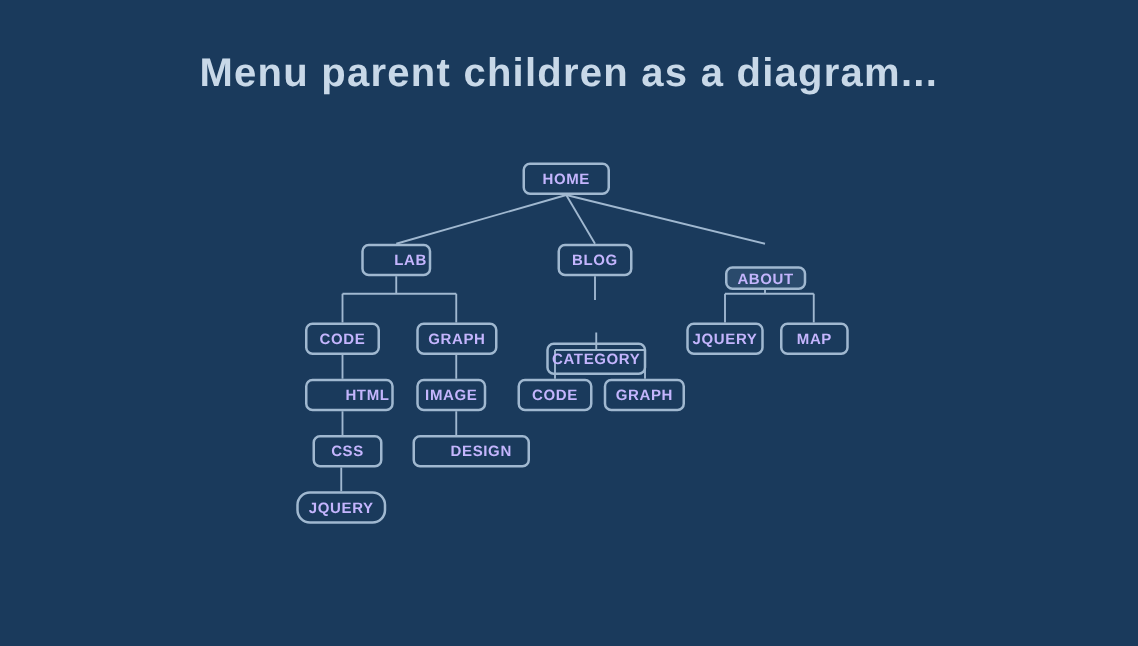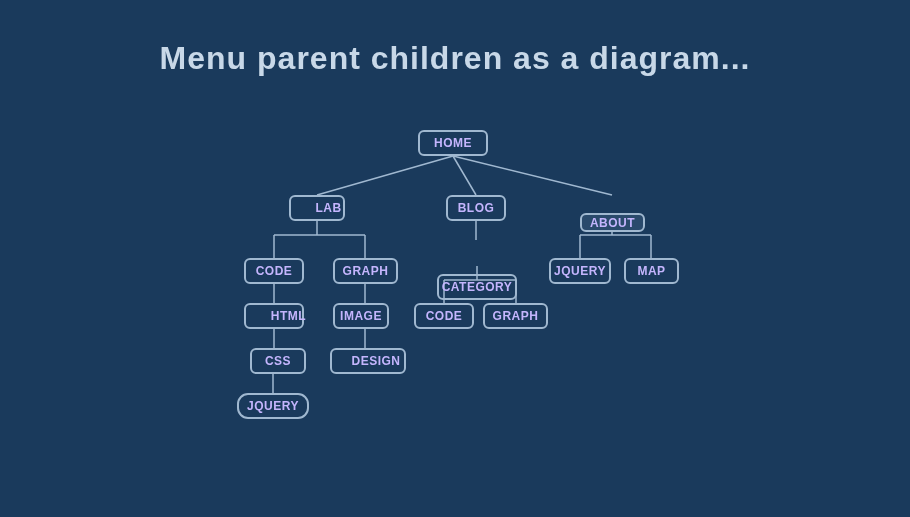--- a/index.html
+++ b/index.html
@@ -63,31 +63,31 @@
     #node-code-lab { left: 244px; top: 148px; width: 60px; height: 26px; }
     
     #node-graph-lab { left: 333px; top: 148px; width: 65px; height: 26px; }
     
     #node-category { left: 437px; top: 130px; width: 80px; height: 26px; margin-top: 34px; }
     
     #node-vcard { left: 549px; top: 148px; width: 62px; height: 26px; }
     
     #node-map { left: 624px; top: 148px; width: 55px; height: 26px; }
     
-    #node-html { left: 244px; top: 193px; width: 60px; height: 26px; padding-left: 29px; }
+    #node-html { left: 244px; top: 193px; width: 71px; height: 26px; padding-left: 29px; }
     
     #node-image { left: 333px; top: 193px; width: 56px; height: 26px; }
     
     #node-code-cat { left: 414px; top: 193px; width: 60px; height: 26px; }
     
     #node-graph-cat { left: 483px; top: 193px; width: 65px; height: 26px; }
     
     #node-css { left: 250px; top: 238px; width: 56px; height: 26px; }
     
-    #node-design { left: 330px; top: 238px; width: 76px; height: 26px; padding-left: 16px; }
+    #node-design { left: 330px; top: 238px; width: 94px; height: 26px; padding-left: 16px; }
     
     #node-jquery { left: 237px; top: 283px; width: 72px; height: 26px; border-radius: 11px; }
   </style>
 </head>
 <body>
 
 <h1 class="title">Menu parent children as a diagram...</h1>
 
 <div class="diagram-container">
   <svg id="diagram-svg">

